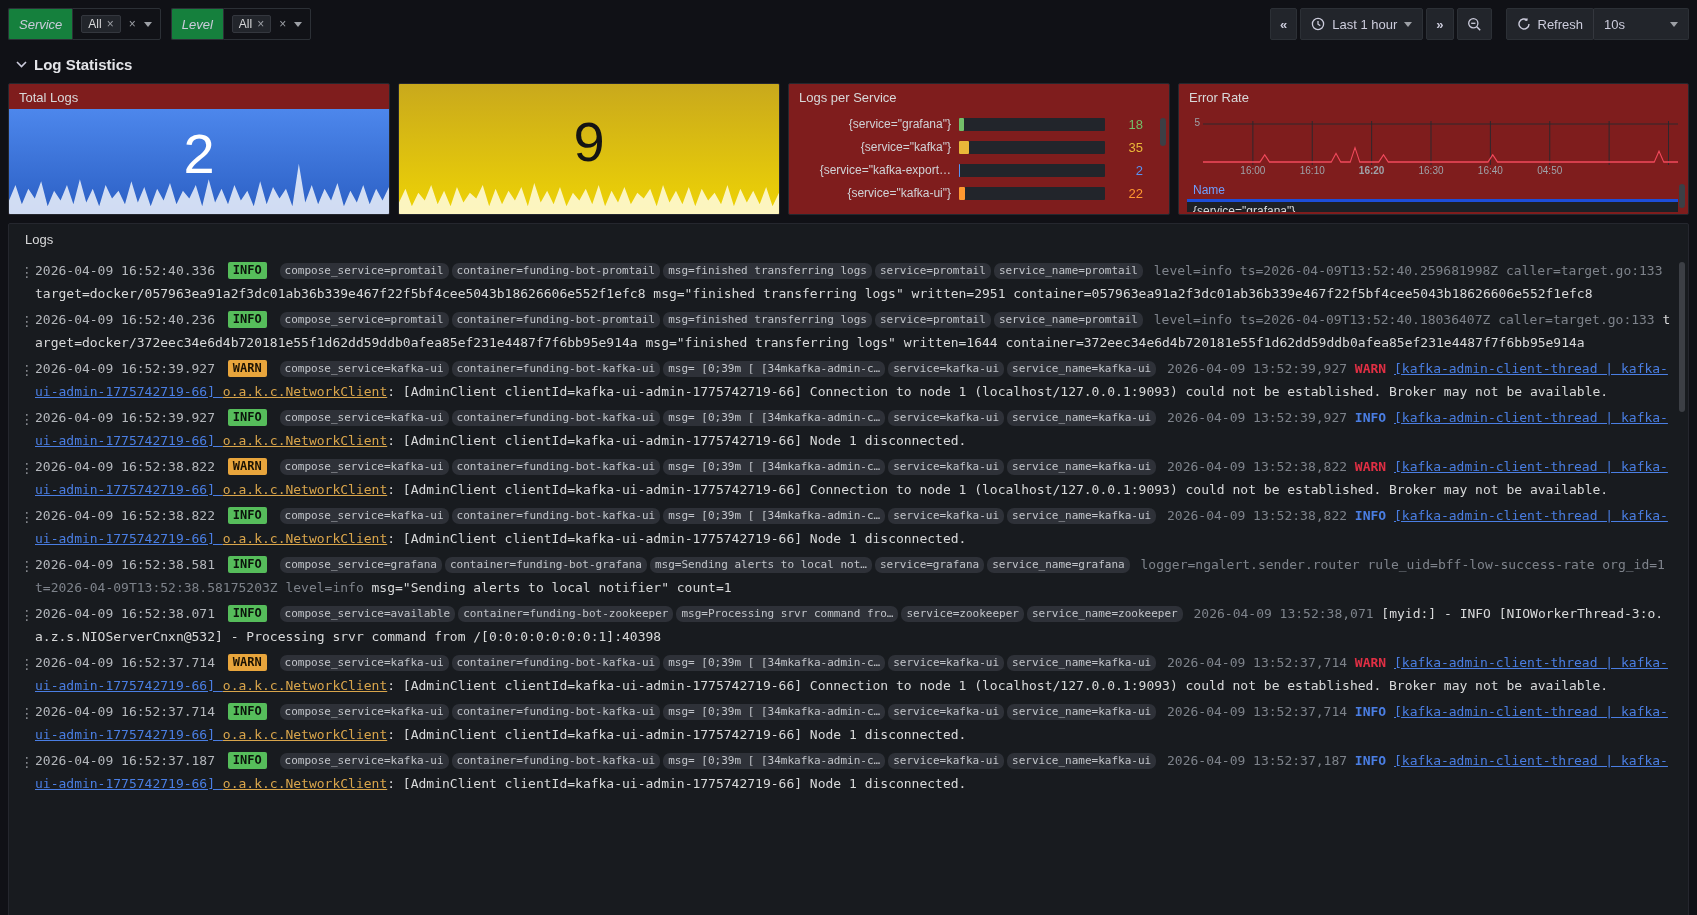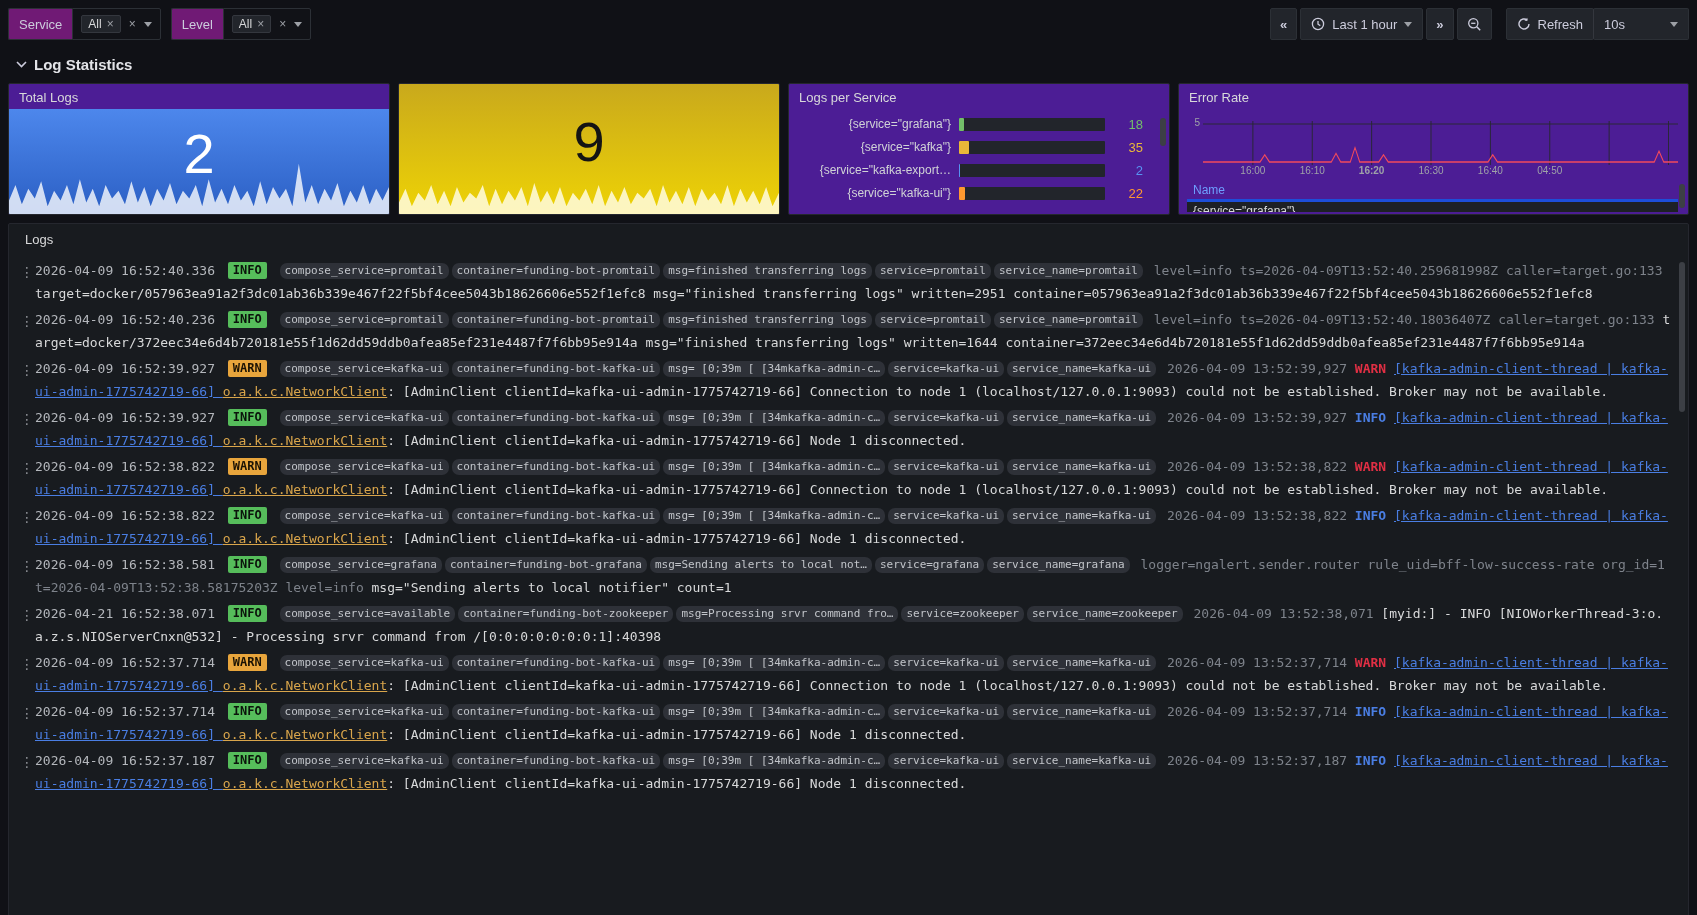--- a/index.html
+++ b/index.html
@@ -8,23 +8,23 @@
     width:1697px; height:915px; overflow:hidden;
     background:#101116; color:#ccccdc;
     font-family:"Liberation Sans","DejaVu Sans",sans-serif;
     font-size:13px;
   }
   
   .toolbar { display:flex; align-items:center; padding:8px 8px 6px 8px; }
   .filters { display:flex; gap:10px; }
   .filter-group { display:flex; height:32px; border-radius:2px; }
   .filter-label {
-    background:#701a75; border:1px solid #2c3036; border-right:none;
+    background:#15803d; border:1px solid #2c3036; border-right:none;
     border-radius:2px 0 0 2px; display:flex; align-items:center;
-    padding:12px 10px; color:#ccccdc; cursor:pointer;
+    padding:12px 10px; color:#ccccdc; cursor:pointer;font-style:italic;
   }
   .filter-value {
     background:#111217; border:1px solid #2c3036; border-radius:0 2px 2px 0;
     display:flex; align-items:center; gap:8px; padding:0 8px; cursor:pointer;
   }
   .filter-chip {
     background:#22252b; border:1px solid #34373e; border-radius:2px;
     display:inline-flex; align-items:center; gap:5px; padding:1px 6px;
     font-size:12px; color:#d8d9da;
   }
@@ -47,21 +47,21 @@
   .joined { border-left:1px solid #34373e; margin-left:-4px;gap:45px; }
   
   .section-header {
     display:flex; align-items:center; gap:7px;
     padding:10px 0 8px 16px; cursor:pointer;
   }
   .section-title { font-size:15px; font-weight:700; color:#e3e4e8; }
   
   .panels-row { display:flex; gap:8px; padding:2px 8px 0 8px; height:134px; }
   .panel {
-    background:#4c1d95; border:1px solid #25272e; border-radius:2px;
+    background:#7f1d1d; border:1px solid #25272e; border-radius:2px;
     display:flex; flex-direction:column; position:relative; overflow:hidden;
   }
   .p-fixed { flex:0 0 382px; }
   .p-grow  { flex:1; }
   .panel-header { padding:6px 10px 4px 10px; cursor:pointer; flex:0 0 auto; }
   .panel-title { margin:0; font-size:13px; font-weight:500; color:#d8d9da; }
   
   .stat-body { flex:1; position:relative; display:flex; align-items:center; justify-content:center; }
   .stat-value { font-size:56px; font-weight:500; margin-bottom:16px; z-index:2; }
   .spark { position:absolute; left:0; right:0; bottom:0; width:100%; height:58px; z-index:1; }
@@ -336,21 +336,21 @@
   </div>
       <div class="log-row">
     <span class="kebab">⋮</span>
     <span class="log-time">2026-04-09 16:52:38.581</span>
     <span class="lvl lvl-info">INFO</span>
     <span><span class="chip">compose_service=grafana</span><span class="chip">container=funding-bot-grafana</span><span class="chip">msg=Sending alerts to local not…</span><span class="chip">service=grafana</span><span class="chip">service_name=grafana</span></span>
     <span><span class="m-muted"> logger=ngalert.sender.router rule_uid=bff-low-success-rate org_id=1 t=2026-04-09T13:52:38.58175203Z level=info </span><span class="m-text">msg="Sending alerts to local notifier" count=1</span></span>
   </div>
       <div class="log-row">
     <span class="kebab">⋮</span>
-    <span class="log-time">2026-04-21 16:52:38.071</span>
+    <span class="log-time">2026-04-09 16:52:38.071</span>
     <span class="lvl lvl-info">INFO</span>
     <span><span class="chip">compose_service=available</span><span class="chip">container=funding-bot-zookeeper</span><span class="chip">msg=Processing srvr command fro…</span><span class="chip">service=zookeeper</span><span class="chip">service_name=zookeeper</span></span>
     <span><span class="m-muted"> 2026-04-09 13:52:38,071 </span><span class="m-text">[myid:] - INFO  [NIOWorkerThread-3:o.a.z.s.NIOServerCnxn@532] - Processing srvr command from /[0:0:0:0:0:0:0:1]:40398</span></span>
   </div>
       <div class="log-row">
     <span class="kebab">⋮</span>
     <span class="log-time">2026-04-09 16:52:37.714</span>
     <span class="lvl lvl-warn">WARN</span>
     <span><span class="chip">compose_service=kafka-ui</span><span class="chip">container=funding-bot-kafka-ui</span><span class="chip">msg= [0;39m [ [34mkafka-admin-c…</span><span class="chip">service=kafka-ui</span><span class="chip">service_name=kafka-ui</span></span>
     <span><span class="m-muted"> 2026-04-09 13:52:37,714 </span><span class="m-warn">WARN </span><span class="m-link">[kafka-admin-client-thread | kafka-ui-admin-1775742719-66] </span><span class="m-class">o.a.k.c.NetworkClient</span><span class="m-text">: [AdminClient clientId=kafka-ui-admin-1775742719-66] Connection to node 1 (localhost/127.0.0.1:9093) could not be established. Broker may not be available.</span></span>

